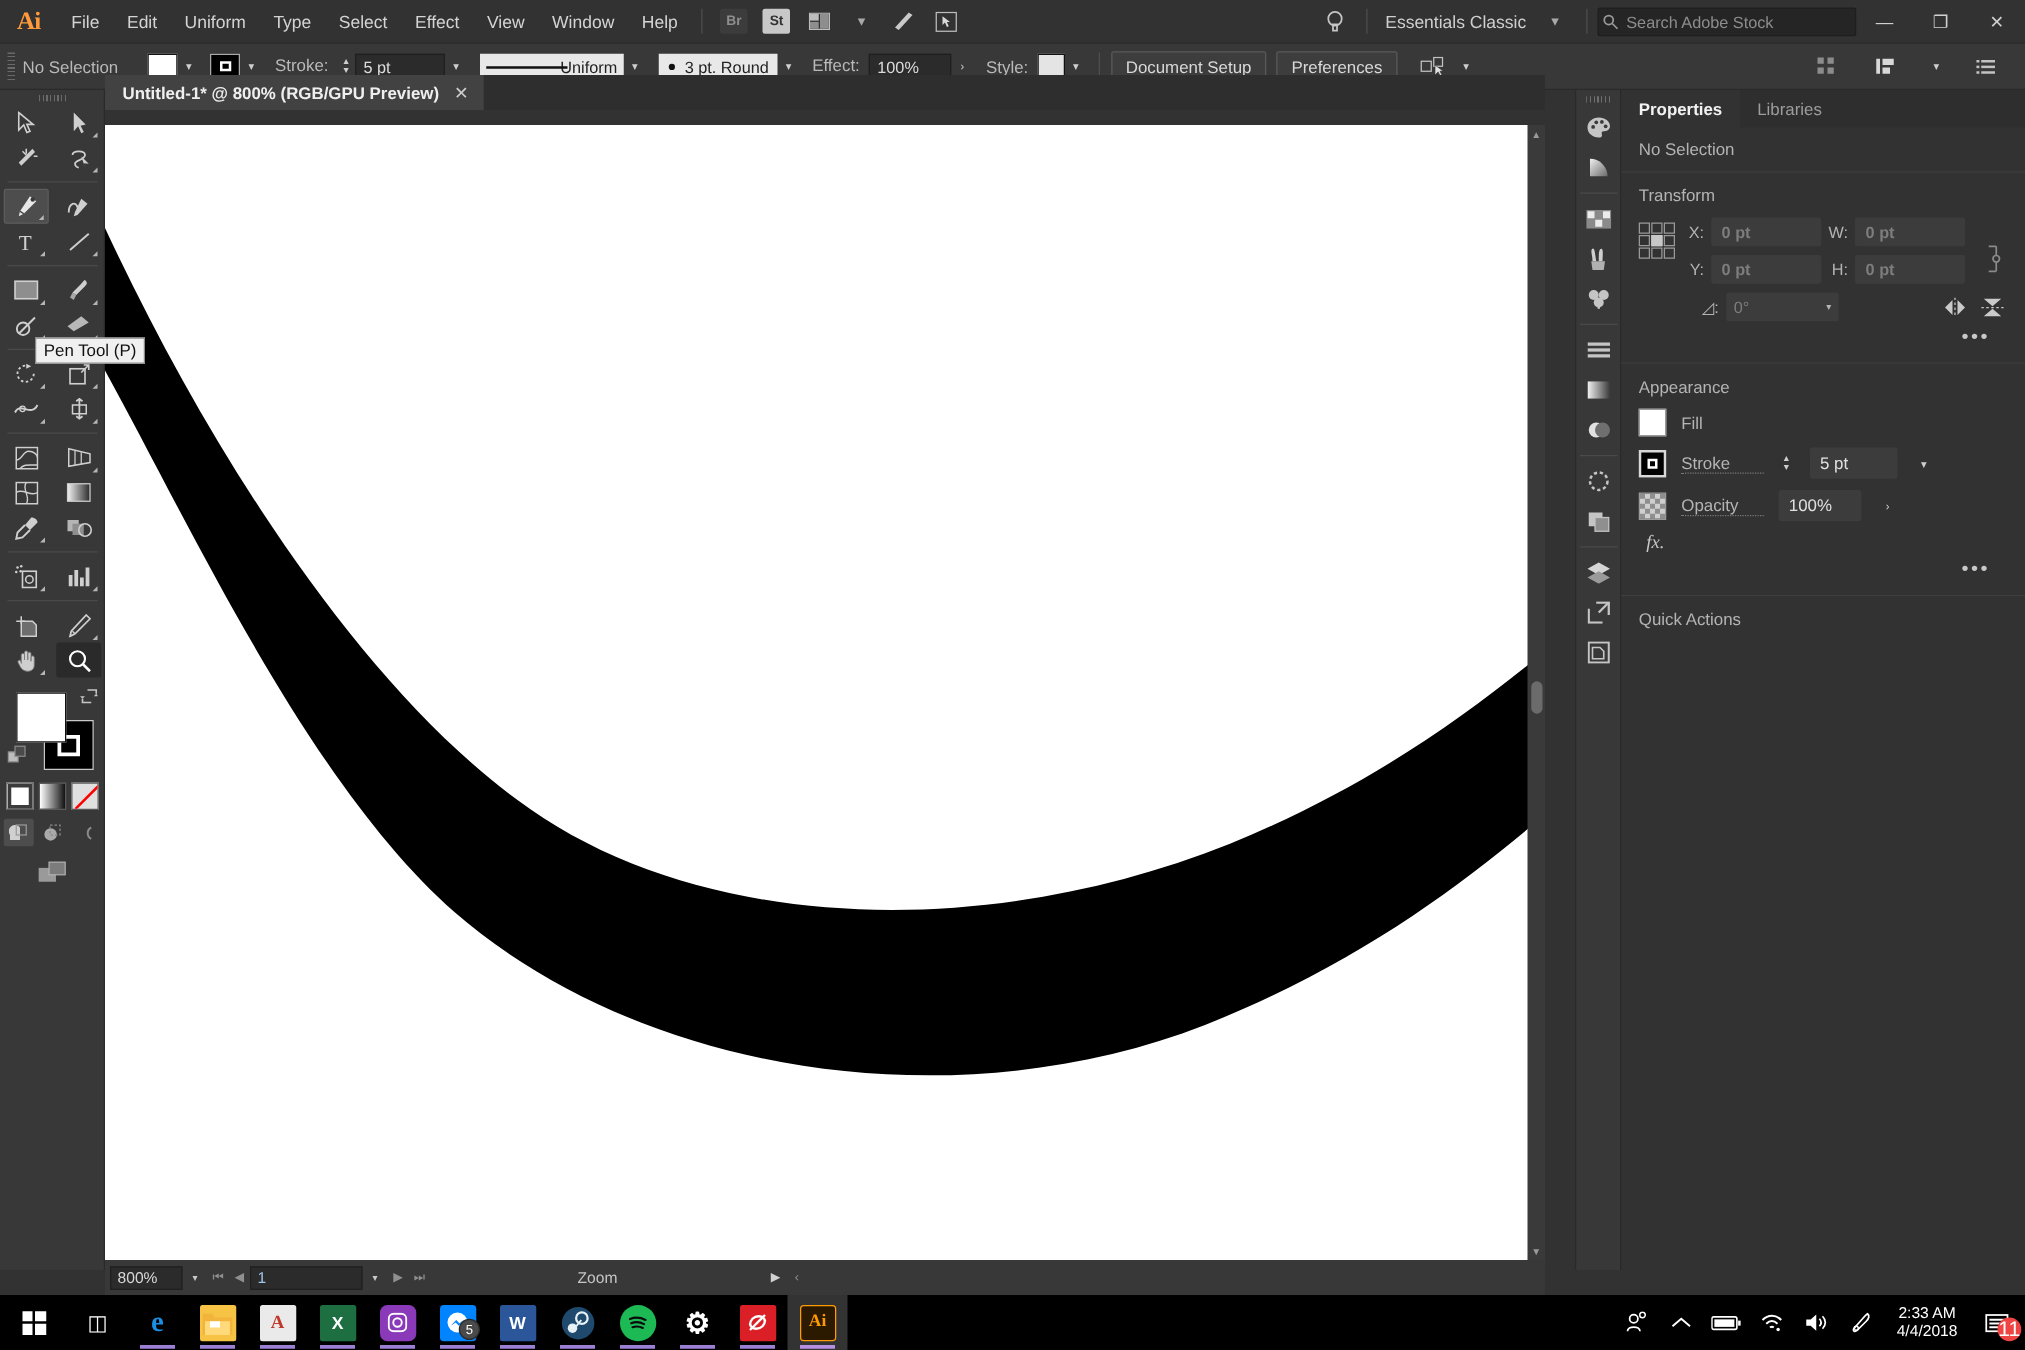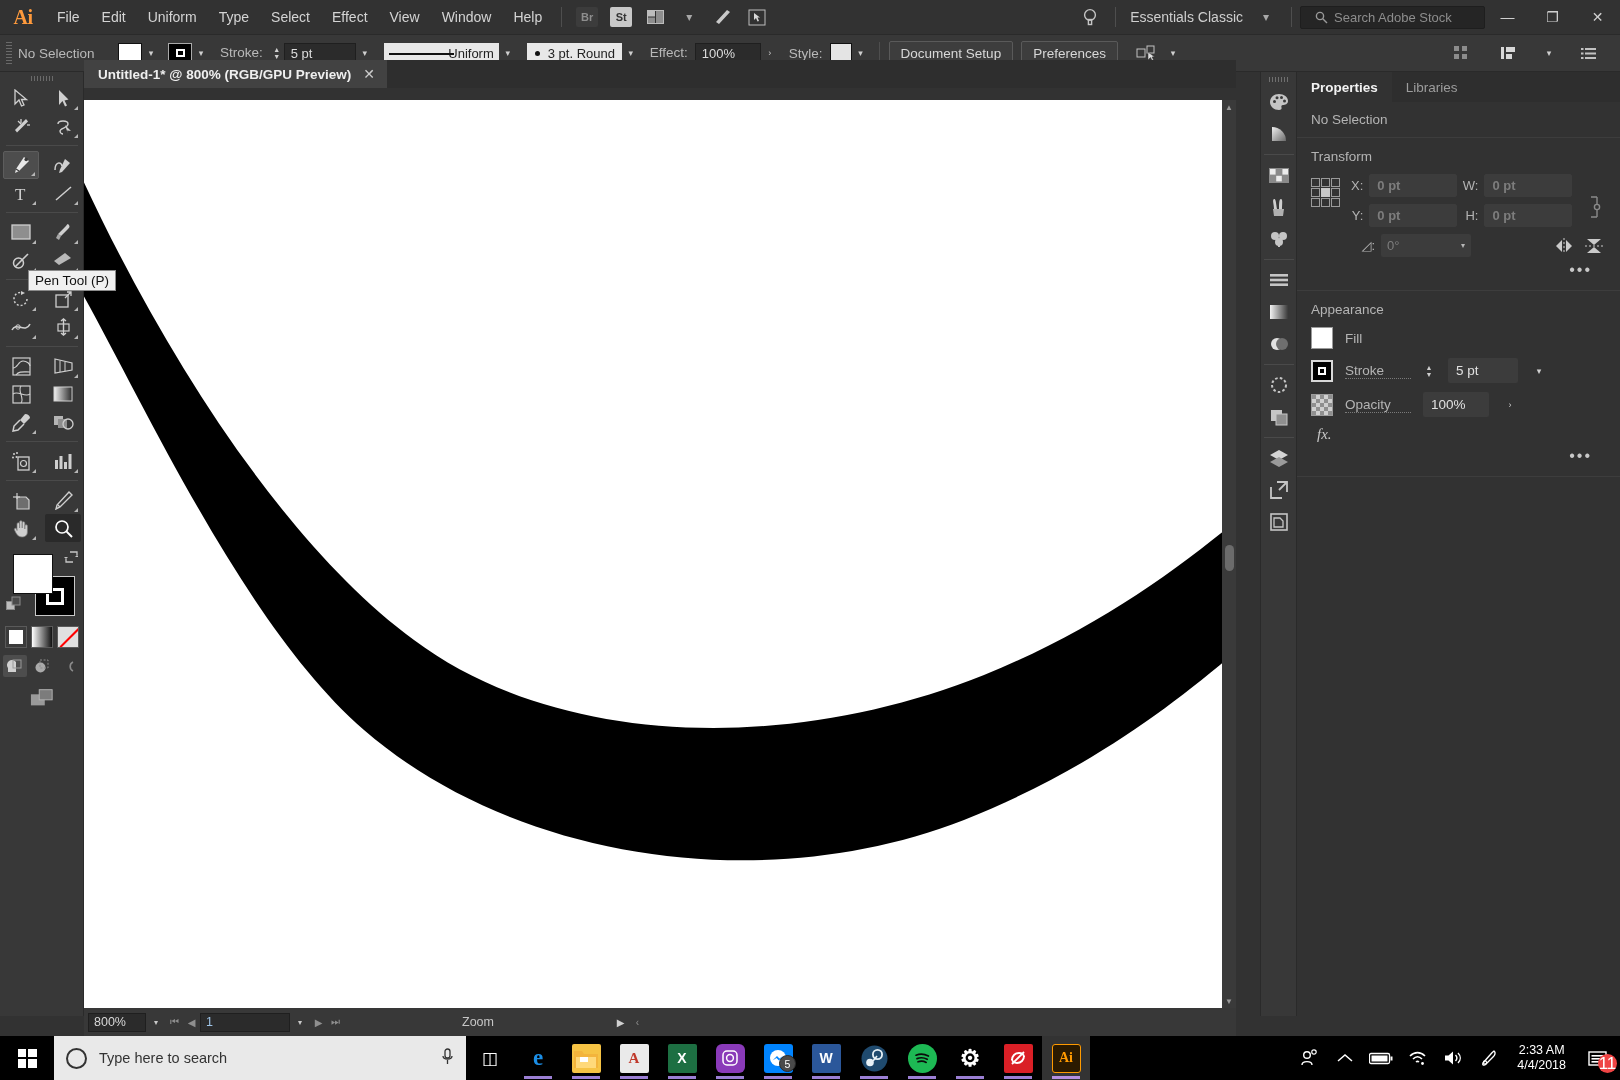--- a/index.html
+++ b/index.html
@@ -15,22 +15,22 @@
   .menu-item { padding:0 11px; height:35px; line-height:35px; color:#d4d4d4; font-size:14px; cursor:default; }
   .mb-sep { width:1px; height:20px; background:#4e4e4e; margin:0 8px; }
   .mb-icon { width:30px; height:24px; display:flex; align-items:center; justify-content:center;
     color:#a8a8a8; font-size:12px; margin:0 2px; }
   .br-box { width:22px; height:20px; background:#3c3c3c; border-radius:2px; color:#8e8e8e;
     font-size:11px; display:flex; align-items:center; justify-content:center; font-weight:600;}
   .st-box { width:22px; height:20px; background:#c8c8c8; border-radius:2px; color:#333;
     font-size:11px; display:flex; align-items:center; justify-content:center; font-weight:600;}
   .mb-right { margin-left:auto; display:flex; align-items:center; height:35px; }
   .ws-name { color:#cfcfcf; font-size:14px; padding:0 6px; }
-  .stock-search { width:185px; height:23px; background:#252525; border:1px solid #1e1e1e;
-    border-radius:2px; display:flex; align-items:center; padding:0 14px; color:#8d8d8d; font-size:13px; gap:6px;}
+  .stock-search { width:207px; height:23px; background:#252525; border:1px solid #1e1e1e;
+    border-radius:2px; display:flex; align-items:center; padding:0 3px; color:#8d8d8d; font-size:13px; gap:6px;}
   .wbtn { width:45px; height:35px; display:flex; align-items:center; justify-content:center;
     color:#d0d0d0; font-size:14px; }
 
   
   .ctrlbar { position:absolute; left:0; top:35px; width:1620px; height:37px;
     background:#383838; display:flex; align-items:center; border-bottom:1px solid #2a2a2a; padding-left:6px;}
   .grip { width:6px; height:22px; margin-right:6px;
     background:repeating-linear-gradient(to bottom,#6a6a6a 0 1px,transparent 1px 3px); }
   .cb-label { color:#b9b9b9; font-size:13.5px; }
   .cb-label.dotted { border-bottom:1px dotted #8a8a8a; }
@@ -852,42 +852,34 @@
       <div class="aprow">
         <span class="apsw op"></span>
         <span class="aplbl">Opacity</span>
         <span class="apfield" style="width:66px">100%</span>
         <span class="caret">›</span>
       </div>
       <div class="fxrow">fx.</div>
       <div class="more">•••</div>
     </div>
 
+    <div class="psec" style="border-bottom:none">
+      <div class="psec-title" style="margin-bottom:0">Quick Actions</div>
+    </div>
   </div>
 
   <div class="taskbar">
     <div class="startbtn">
       <span class="winlogo">
           <i></i>
           <i></i>
           <i></i>
           <i></i>
         </span>
     </div>
-    <div class="searchbox">
-      <span class="cortana"></span>
-      <span>Type here to search</span>
-      <span style="margin-left:auto">
-        <svg width="13" height="18" viewBox="0 0 13 18">
-            <rect x="4" y="1" width="5" height="9" rx="2.5" fill="none" stroke="#333" stroke-width="1.3"></rect>
-            <path d="M2 8 C2 12 11 12 11 8" fill="none" stroke="#333" stroke-width="1.3"></path>
-            <line x1="6.5" y1="12" x2="6.5" y2="16" stroke="#333" stroke-width="1.3"></line>
-          </svg>
-      </span>
-    </div>
 
     <div class="tbicon">
       <span style="color:#fff;font-size:17px">◫</span>
     </div>
     <div class="tbicon">
       <span class="glyph" style="background:transparent;color:#1b8ee6;font-size:23px;font-family:'Liberation Serif',serif">e</span>
       <span class="run"></span>
     </div>
     <div class="tbicon">
       <span class="glyph" style="background:#f6c344;border-radius:2px;position:relative">

